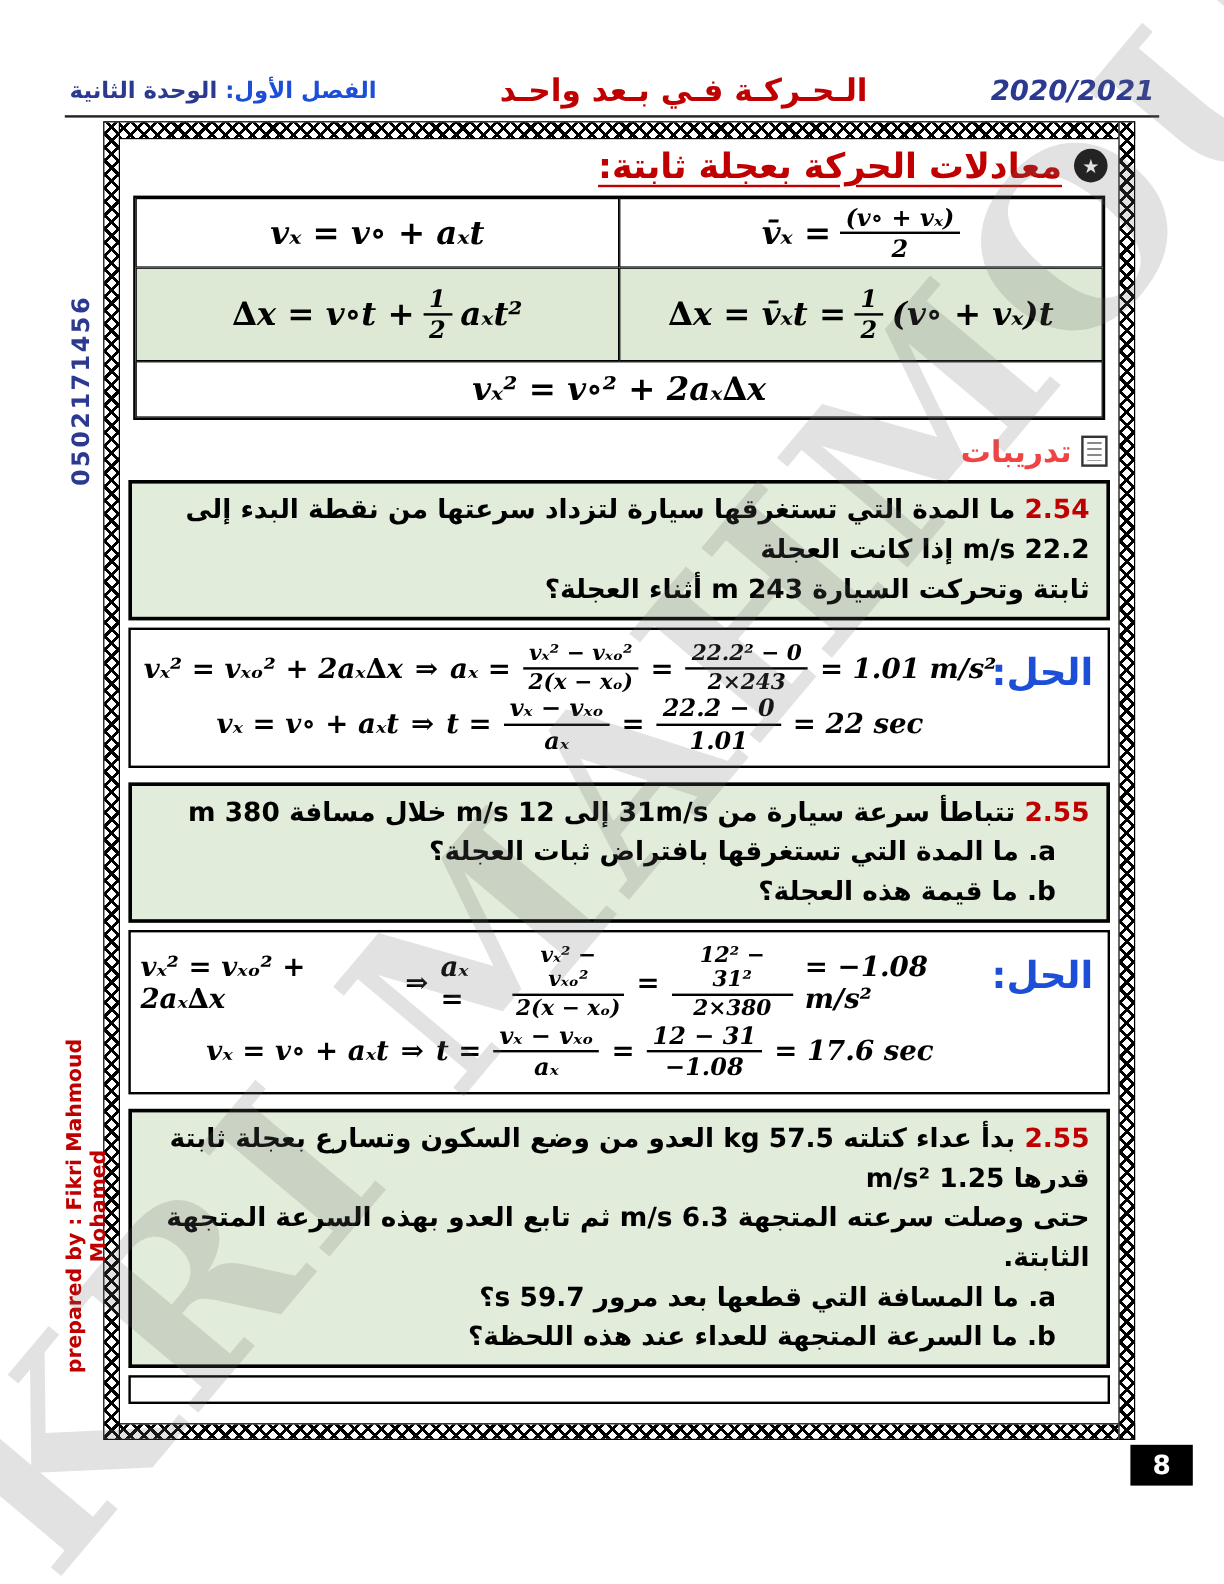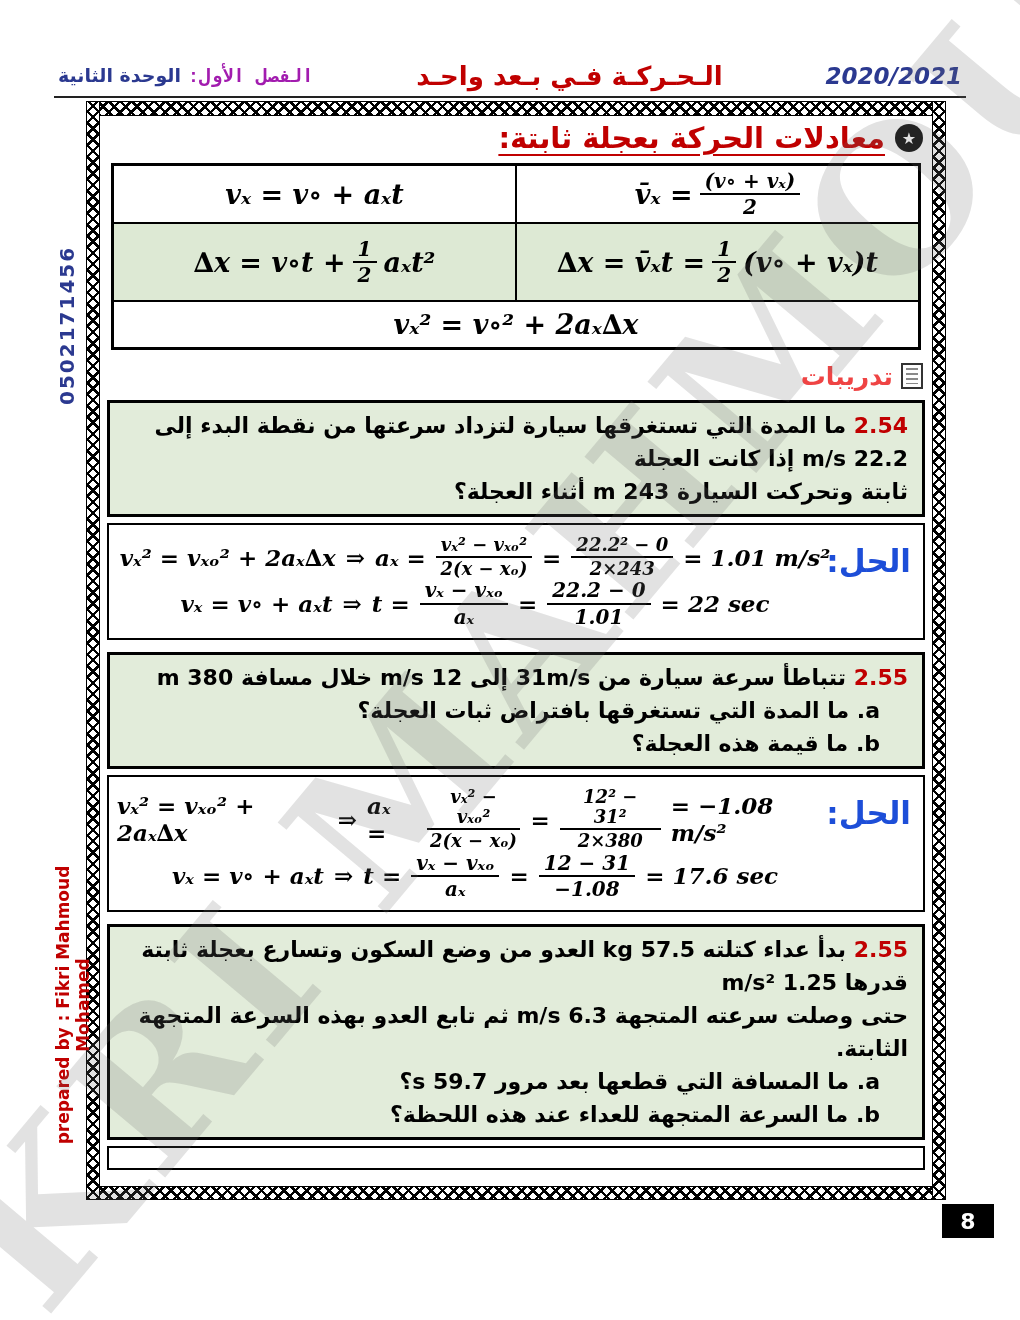--- a/index.html
+++ b/index.html
@@ -4,21 +4,21 @@
 <style>
   * { margin:0; padding:0; box-sizing:border-box; }
   html,body { width:1020px; height:1320px; background:#fff; overflow:hidden; }
   .page { position:relative; width:1020px; height:1320px; background:#fff;
           font-family:"DejaVu Sans","Liberation Sans",sans-serif; color:#000; overflow:hidden; }
 
   
   .hdr { position:absolute; top:58px; left:58px; right:58px; height:36px;
          display:flex; align-items:center; justify-content:space-between; z-index:2; }
   .hdr-left { direction:rtl; font-size:19px; font-weight:bold; }
-  .hdr-chapter { color:#a21caf;font-family:Liberation Mono, monospace; }
+  .hdr-chapter { color:#1d4ed8; }
   .hdr-unit { color:#2b3990; }
   .hdr-title { color:#c00000; font-size:26px; font-weight:bold; letter-spacing:1px; }
   .hdr-year { color:#2b3990; font-size:23px; font-weight:bold; font-style:italic; }
   .hdr-rule { position:absolute; top:96px; left:54px; right:54px; border-top:2px solid #222; z-index:2; }
 
   
   .frame { position:absolute; top:101px; bottom:120px; left:86px; right:74px; z-index:1; }
   .orn { position:absolute; background-color:#fff; border:1px solid #000;
          background-image:
            repeating-linear-gradient(45deg,#000 0 2.5px,transparent 2.5px 8px),

